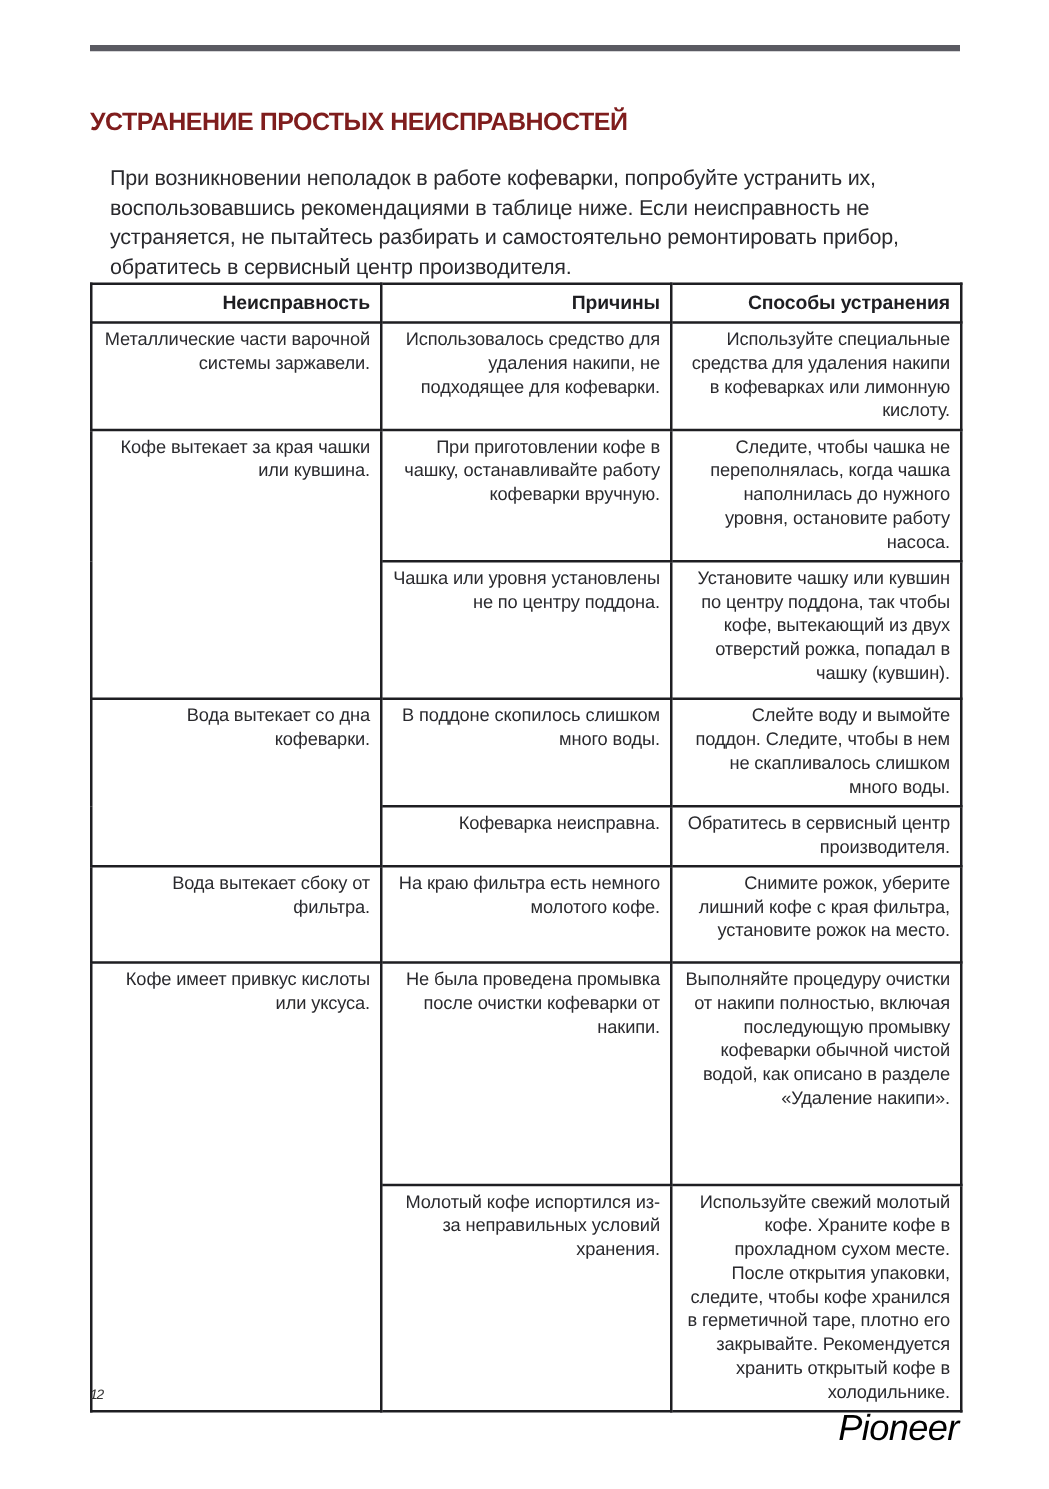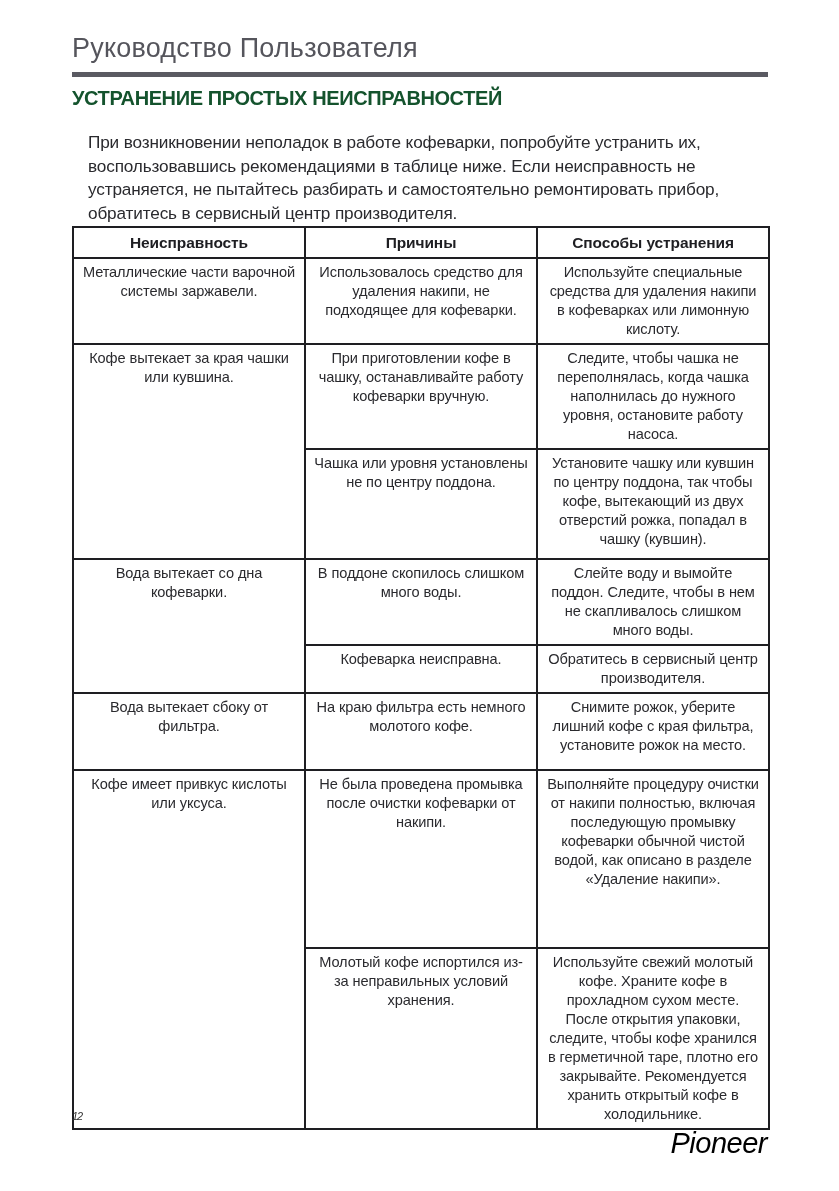--- a/index.html
+++ b/index.html
@@ -12,38 +12,38 @@
   }
   .page-header .title {
     font-size: 27px; color: #55555c; font-weight: normal; letter-spacing: 0.2px;
     line-height: 36px; margin: 0;
   }
   .page-header .rule {
     height: 5px; background: #5a5a62; margin-top: 6px;
   }
   .section-title {
     position: absolute; left: 72px; top: 87px;
-    font-size: 20px; font-weight: bold; color: #14532d; margin: 0;
+    font-size: 20px; font-weight: bold; color: #7f1d1d; margin: 0;
     letter-spacing: -0.4px;
   }
   .intro {
     position: absolute; left: 72px; top: 115px; width: 700px;
     font-size: 17.2px; line-height: 23.5px; color: #2a2a2e; margin: 16px;
     letter-spacing: -0.15px;
   }
   table.trouble {
     position: absolute; left: 72px; top: 226px;
     width: 696px; border-collapse: collapse; table-layout: fixed;
     border: 2.5px solid #1e1e22;
   }
   table.trouble col.c1 { width: 232px; }
   table.trouble col.c2 { width: 232px; }
   table.trouble col.c3 { width: 232px; }
   table.trouble th, table.trouble td {
-    border: 2px solid #1e1e22; vertical-align: top; text-align: center;
+    border: 2px solid #1e1e22; vertical-align: top; text-align: right;
     padding: 4px 8px 4px 8px;
     font-size: 14.6px; line-height: 19px; color: #2a2a2e;
     letter-spacing: -0.1px;
   }
   table.trouble th {
     font-size: 15.5px; font-weight: bold; color: #1e1e22;
     padding-top: 5px; padding-bottom: 4px; height: 20px;
   }
   .page-number {
     position: absolute; left: 72px; top: 1110px;
@@ -52,21 +52,20 @@
   .brand-logo {
     position: absolute; right: 72px; top: 1127px;
     font-size: 29px; font-style: italic; color: #000000; font-weight: normal;
     letter-spacing: -0.5px;
   }
 </style>
 </head>
 <body>
 
 <div class="page-header">
-  <h1 class="title">Руководство Пользователя</h1>
   <div class="rule"></div>
 </div>
 
 <h2 class="section-title">УСТРАНЕНИЕ ПРОСТЫХ НЕИСПРАВНОСТЕЙ</h2>
 <p class="intro">При возникновении неполадок в работе кофеварки, попробуйте устранить их, воспользовавшись рекомендациями в таблице ниже. Если неисправность не устраняется, не пытайтесь разбирать и самостоятельно ремонтировать прибор, обратитесь в сервисный центр производителя.</p>
 
 <table class="trouble">
   <colgroup>
       <col class="c1">
       <col class="c2">

